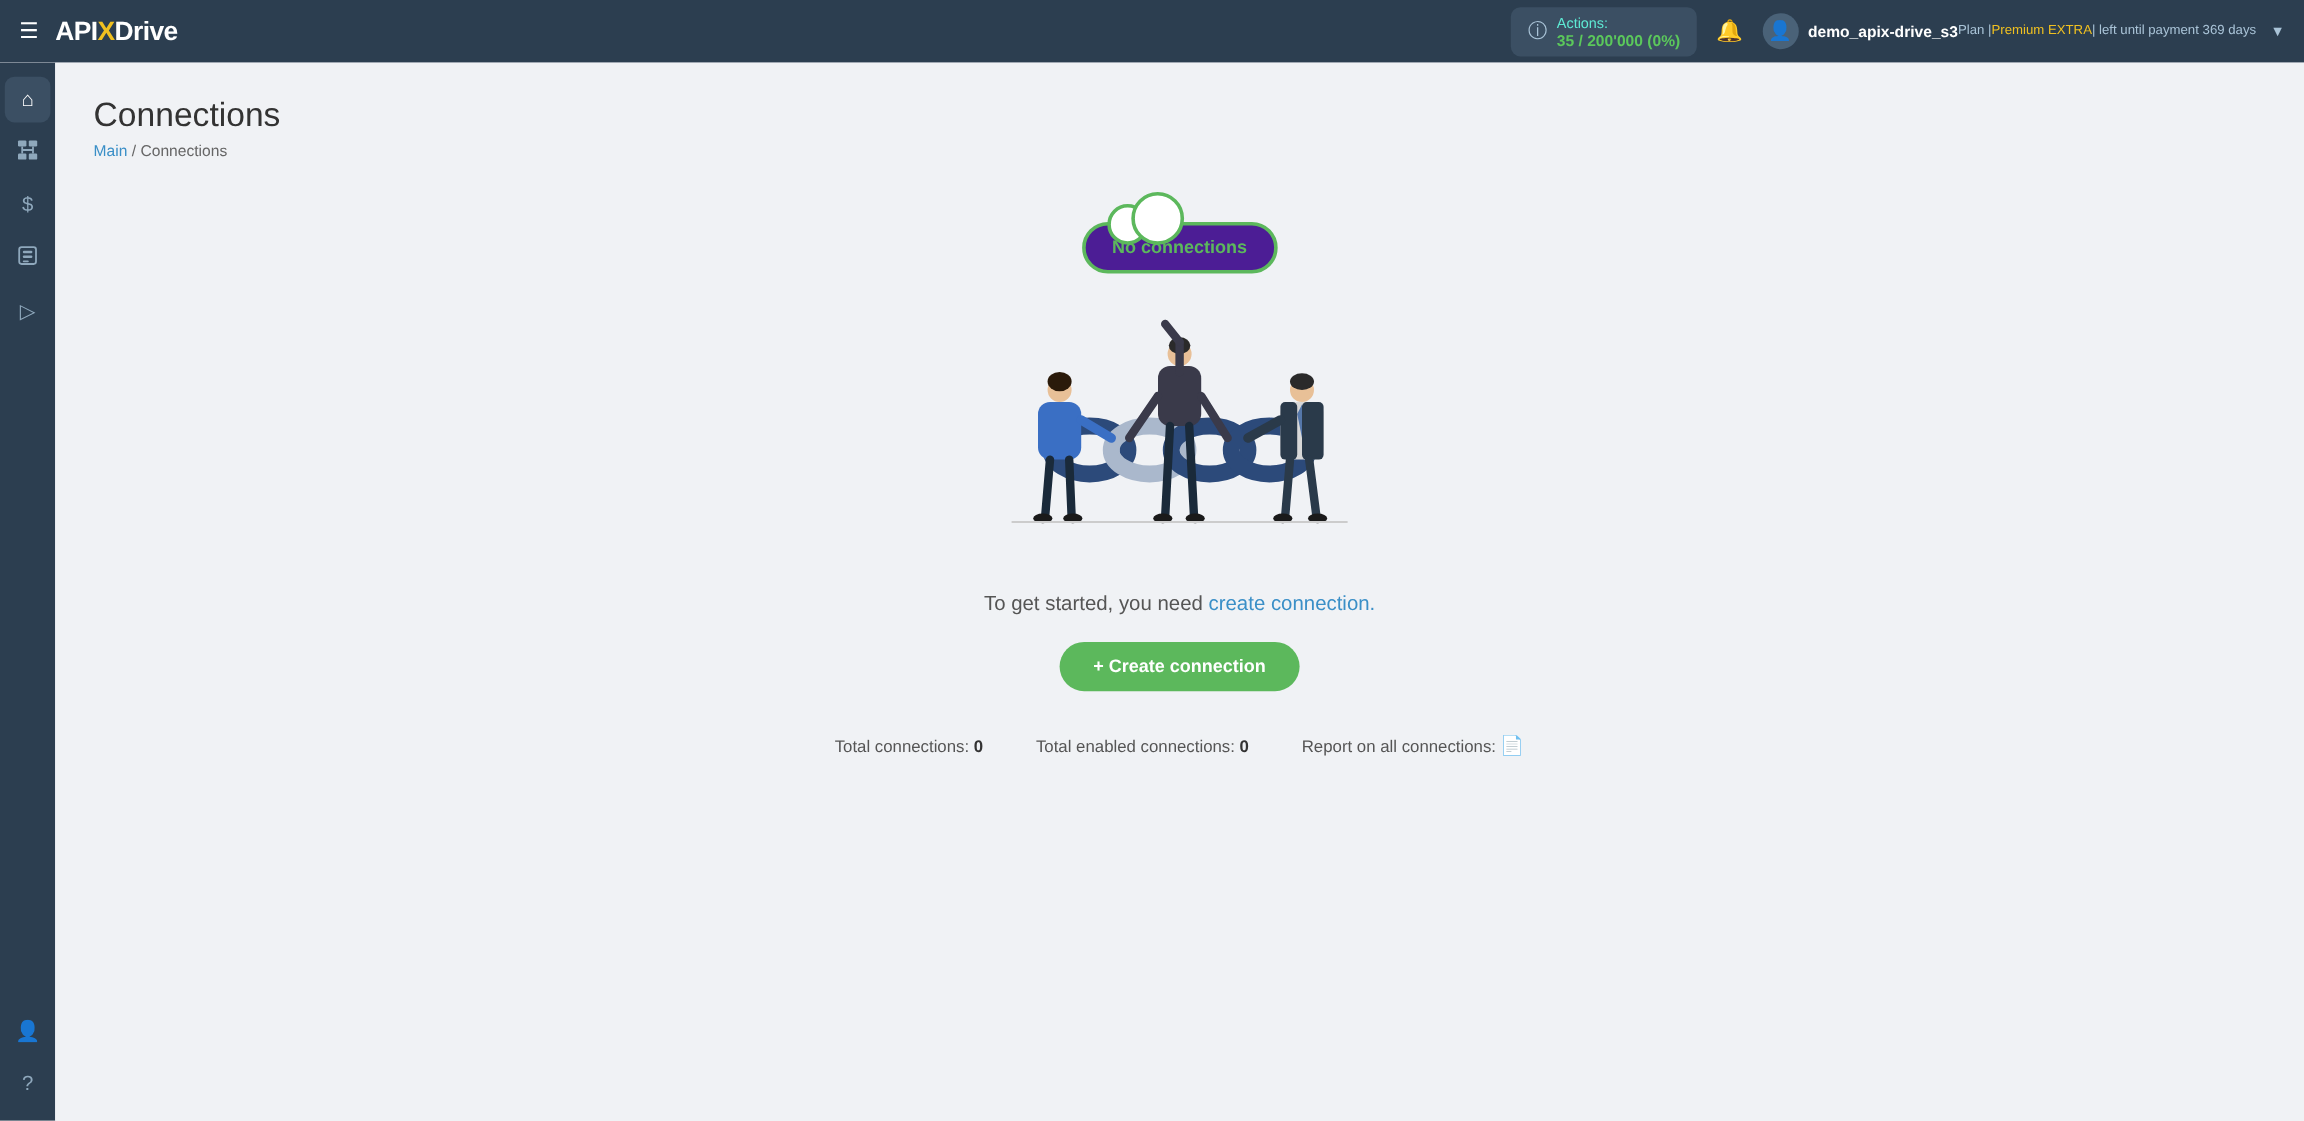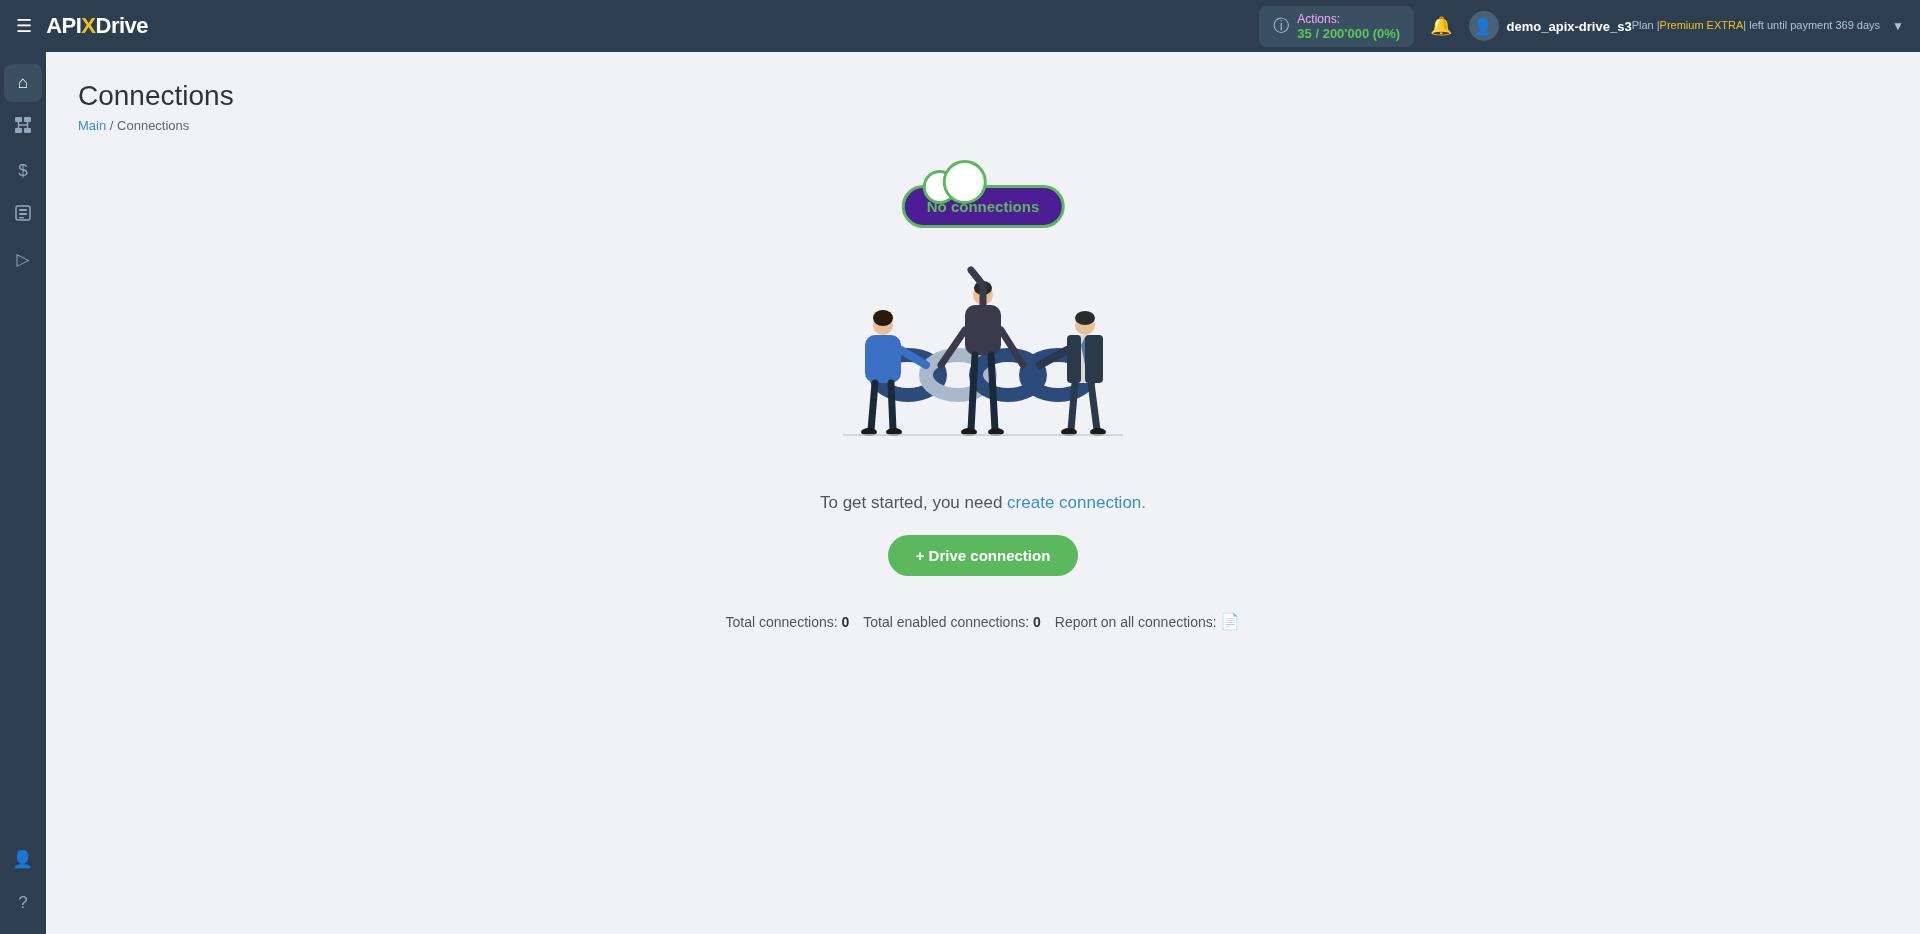--- a/index.html
+++ b/index.html
@@ -48,21 +48,21 @@
       display: flex;
       align-items: center;
       gap: 8px;
       cursor: pointer;
     }
     .actions-badge .info-icon {
       color: #aac4d8;
       font-size: 16px;
     }
     .actions-badge .actions-label {
-      color: #f0abfc;
+      color: #5eead4;
       font-size: 12px;
     }
     .actions-badge .actions-count {
       color: #5bc85b;
       font-size: 13px;
       font-weight: 600;
     }
     .bell-icon {
       color: #aac4d8;
       font-size: 18px;
@@ -263,21 +263,21 @@
       display: flex;
       align-items: center;
       gap: 8px;
       margin-bottom: 36px;
       transition: background 0.2s;
     }
 
     .stats-row {
       display: flex;
       align-items: center;
-      gap: 14px;
+      gap: 44px;
       font-size: 14px;
       color: #555;
       margin-bottom: 28px;
     }
     .stats-row .stat-label {
       color: #555;
     }
     .stats-row .stat-value {
       color: #333;
       font-weight: 600;
@@ -453,21 +453,21 @@
           <ellipse cx="285" cy="197" rx="8" ry="4" fill="#1a1a1a"></ellipse>
 
           <line x1="30" y1="200" x2="310" y2="200" stroke="#ccc" stroke-width="1.5"></line>
         </svg>
       </div>
 
       <p class="cta-text">
         <span>To get started, you need</span>&nbsp;<a href="#">create connection.</a>
       </p>
 
-      <button class="create-btn">+ Drive connection</button>
+      <button class="create-btn">+ Create connection</button>
 
       <div class="stats-row">
         <span>
           <span class="stat-label">Total connections:</span>
           <span class="stat-value">0</span>
         </span>
         <span>
           <span class="stat-label">Total enabled connections:</span>
           <span class="stat-value">0</span>
         </span>

